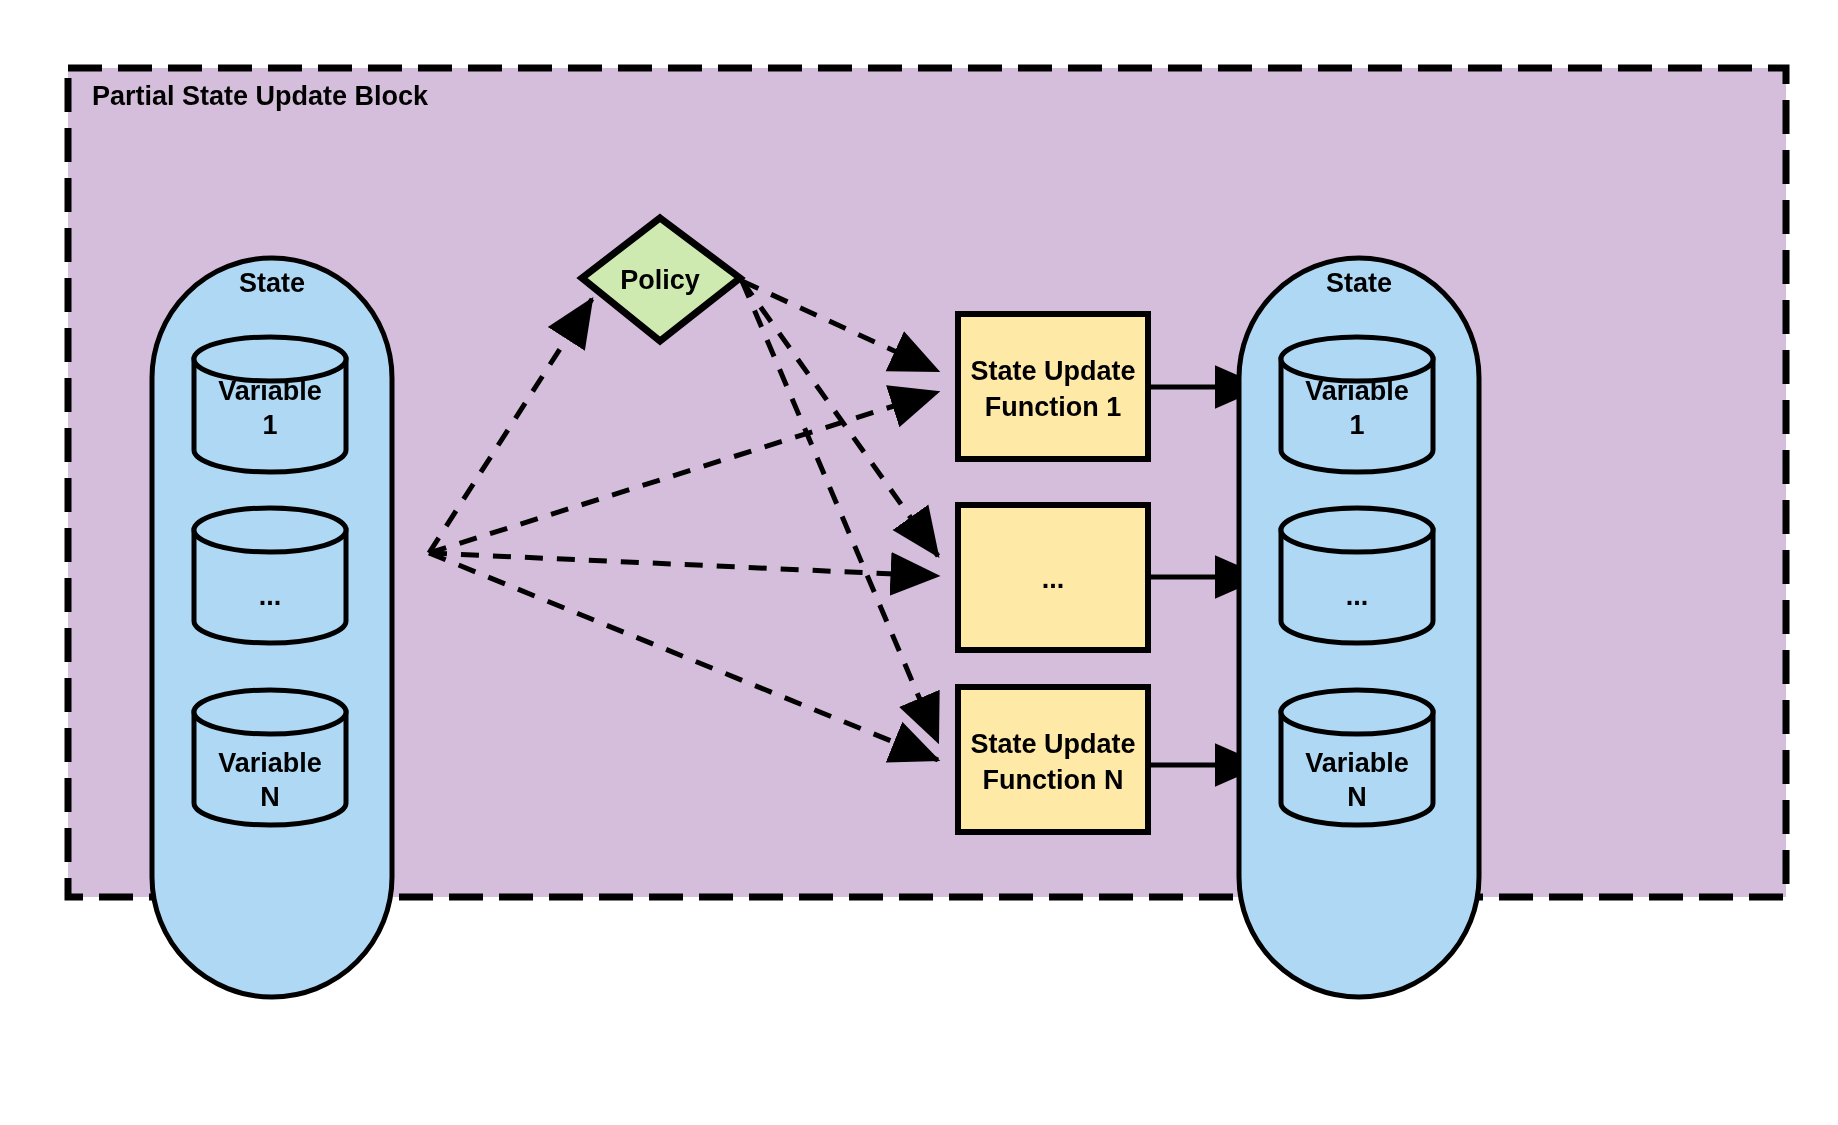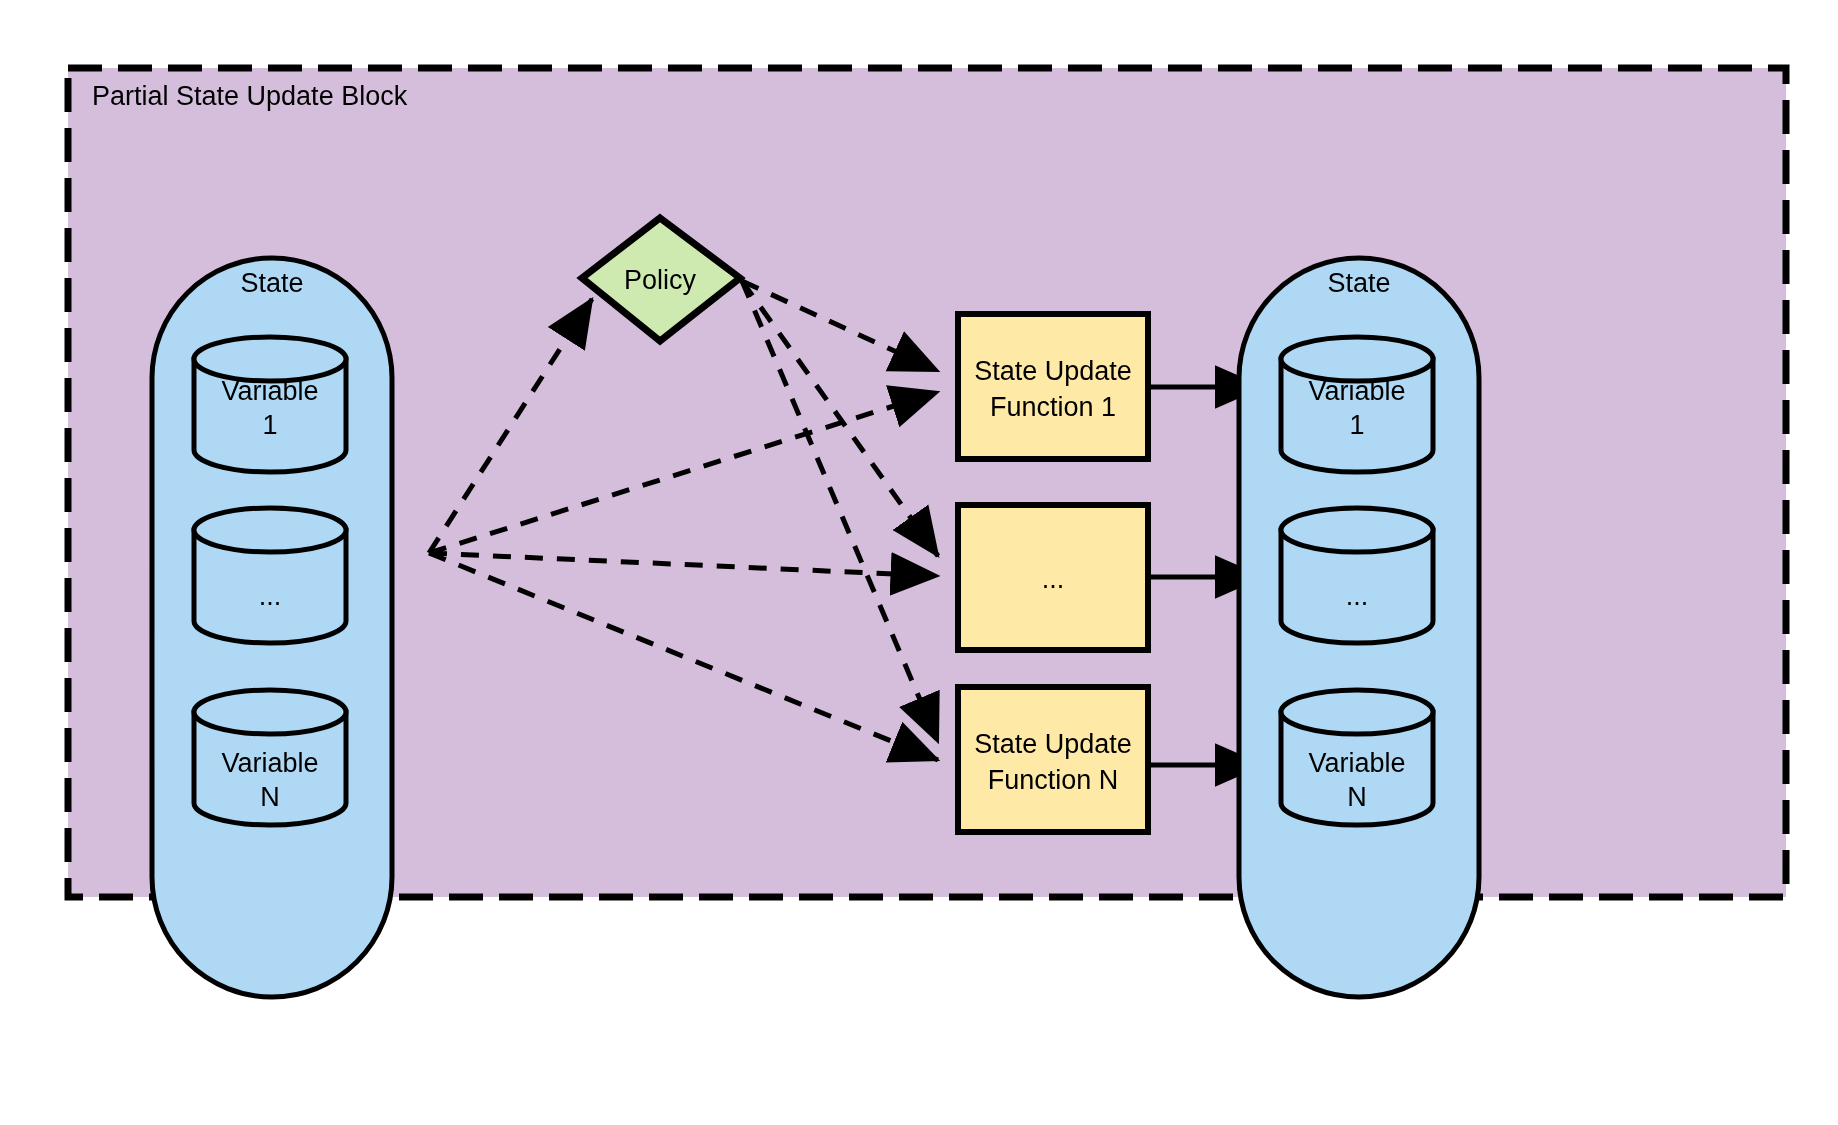--- a/index.html
+++ b/index.html
@@ -11,20 +11,21 @@
     width: 1838px;
     height: 1125px;
     font-family: "Liberation Sans", sans-serif;
     overflow: hidden;
   }
   #stage {
     position: relative;
     width: 1838px;
     height: 1125px;
     background: #ffffff;
+    font-weight: bold;
   }
   #diagram-svg {
     position: absolute;
     left: 0;
     top: 0;
     width: 1838px;
     height: 1125px;
     display: block;
   }
   text {

